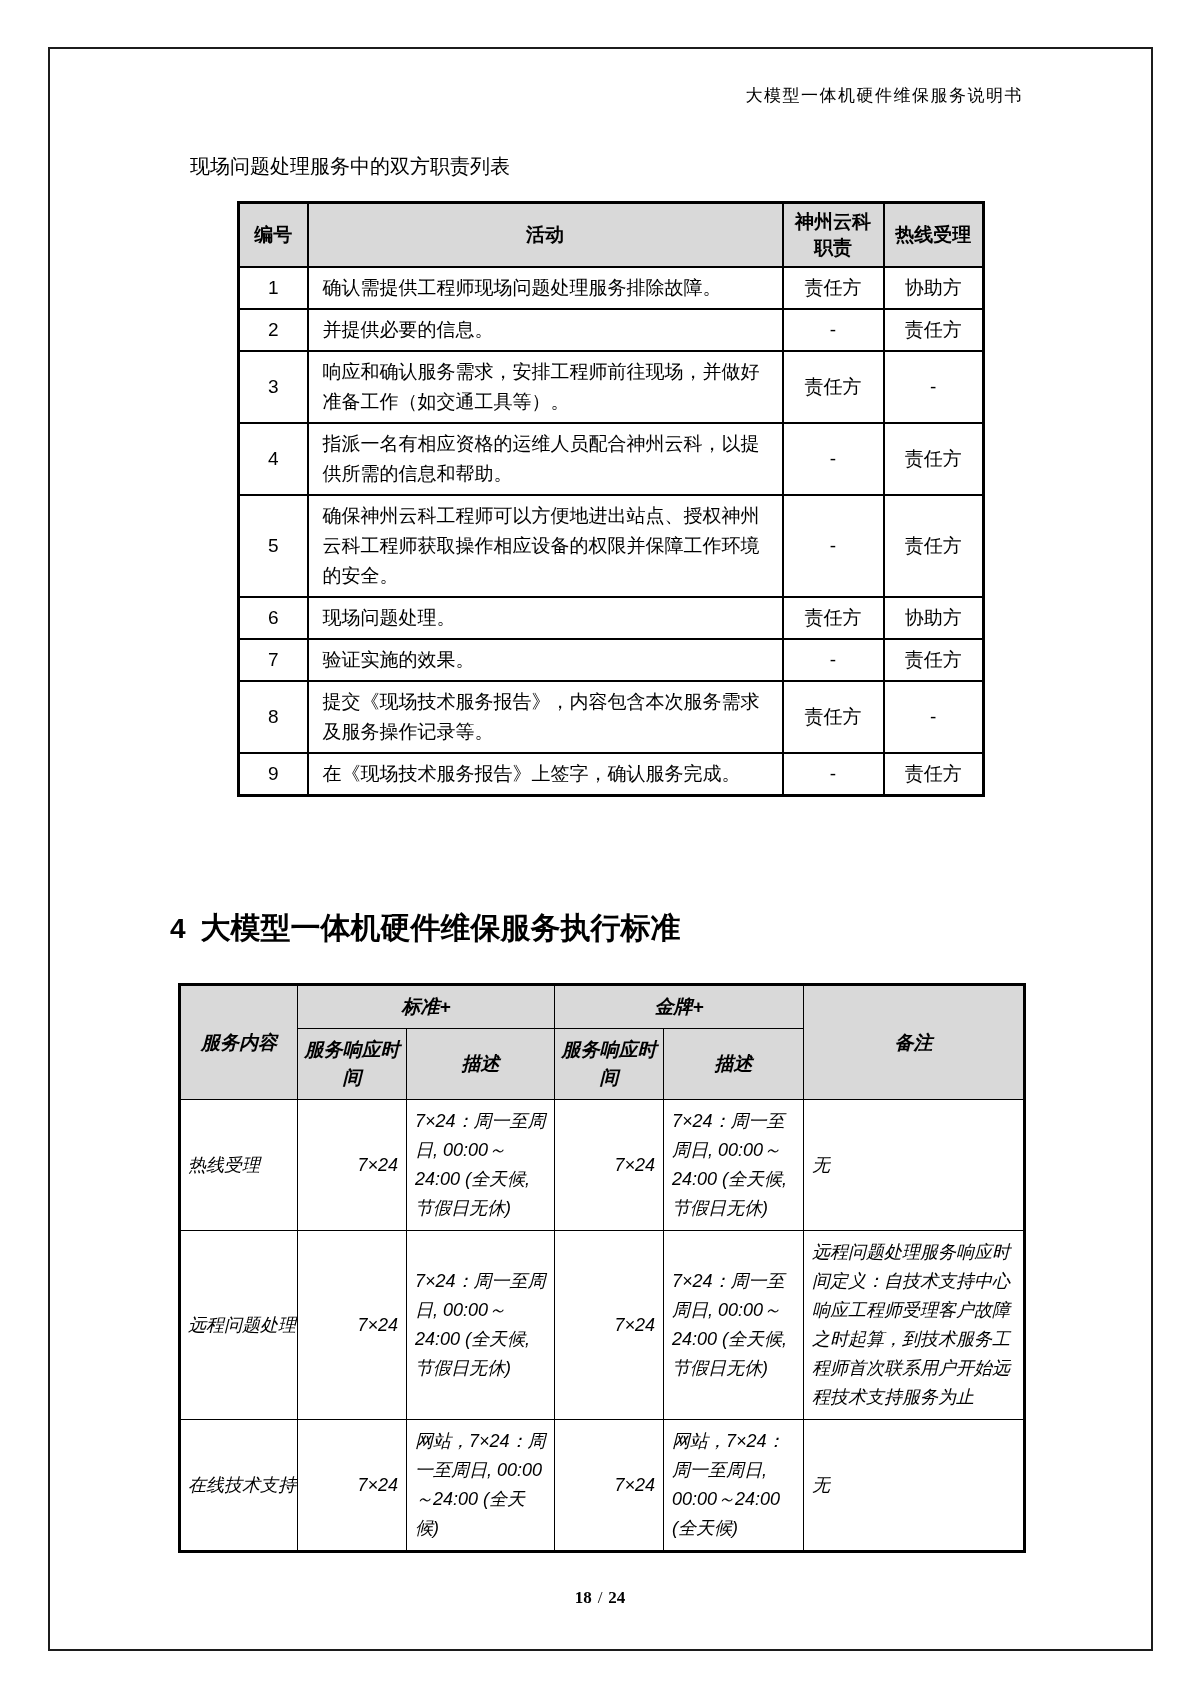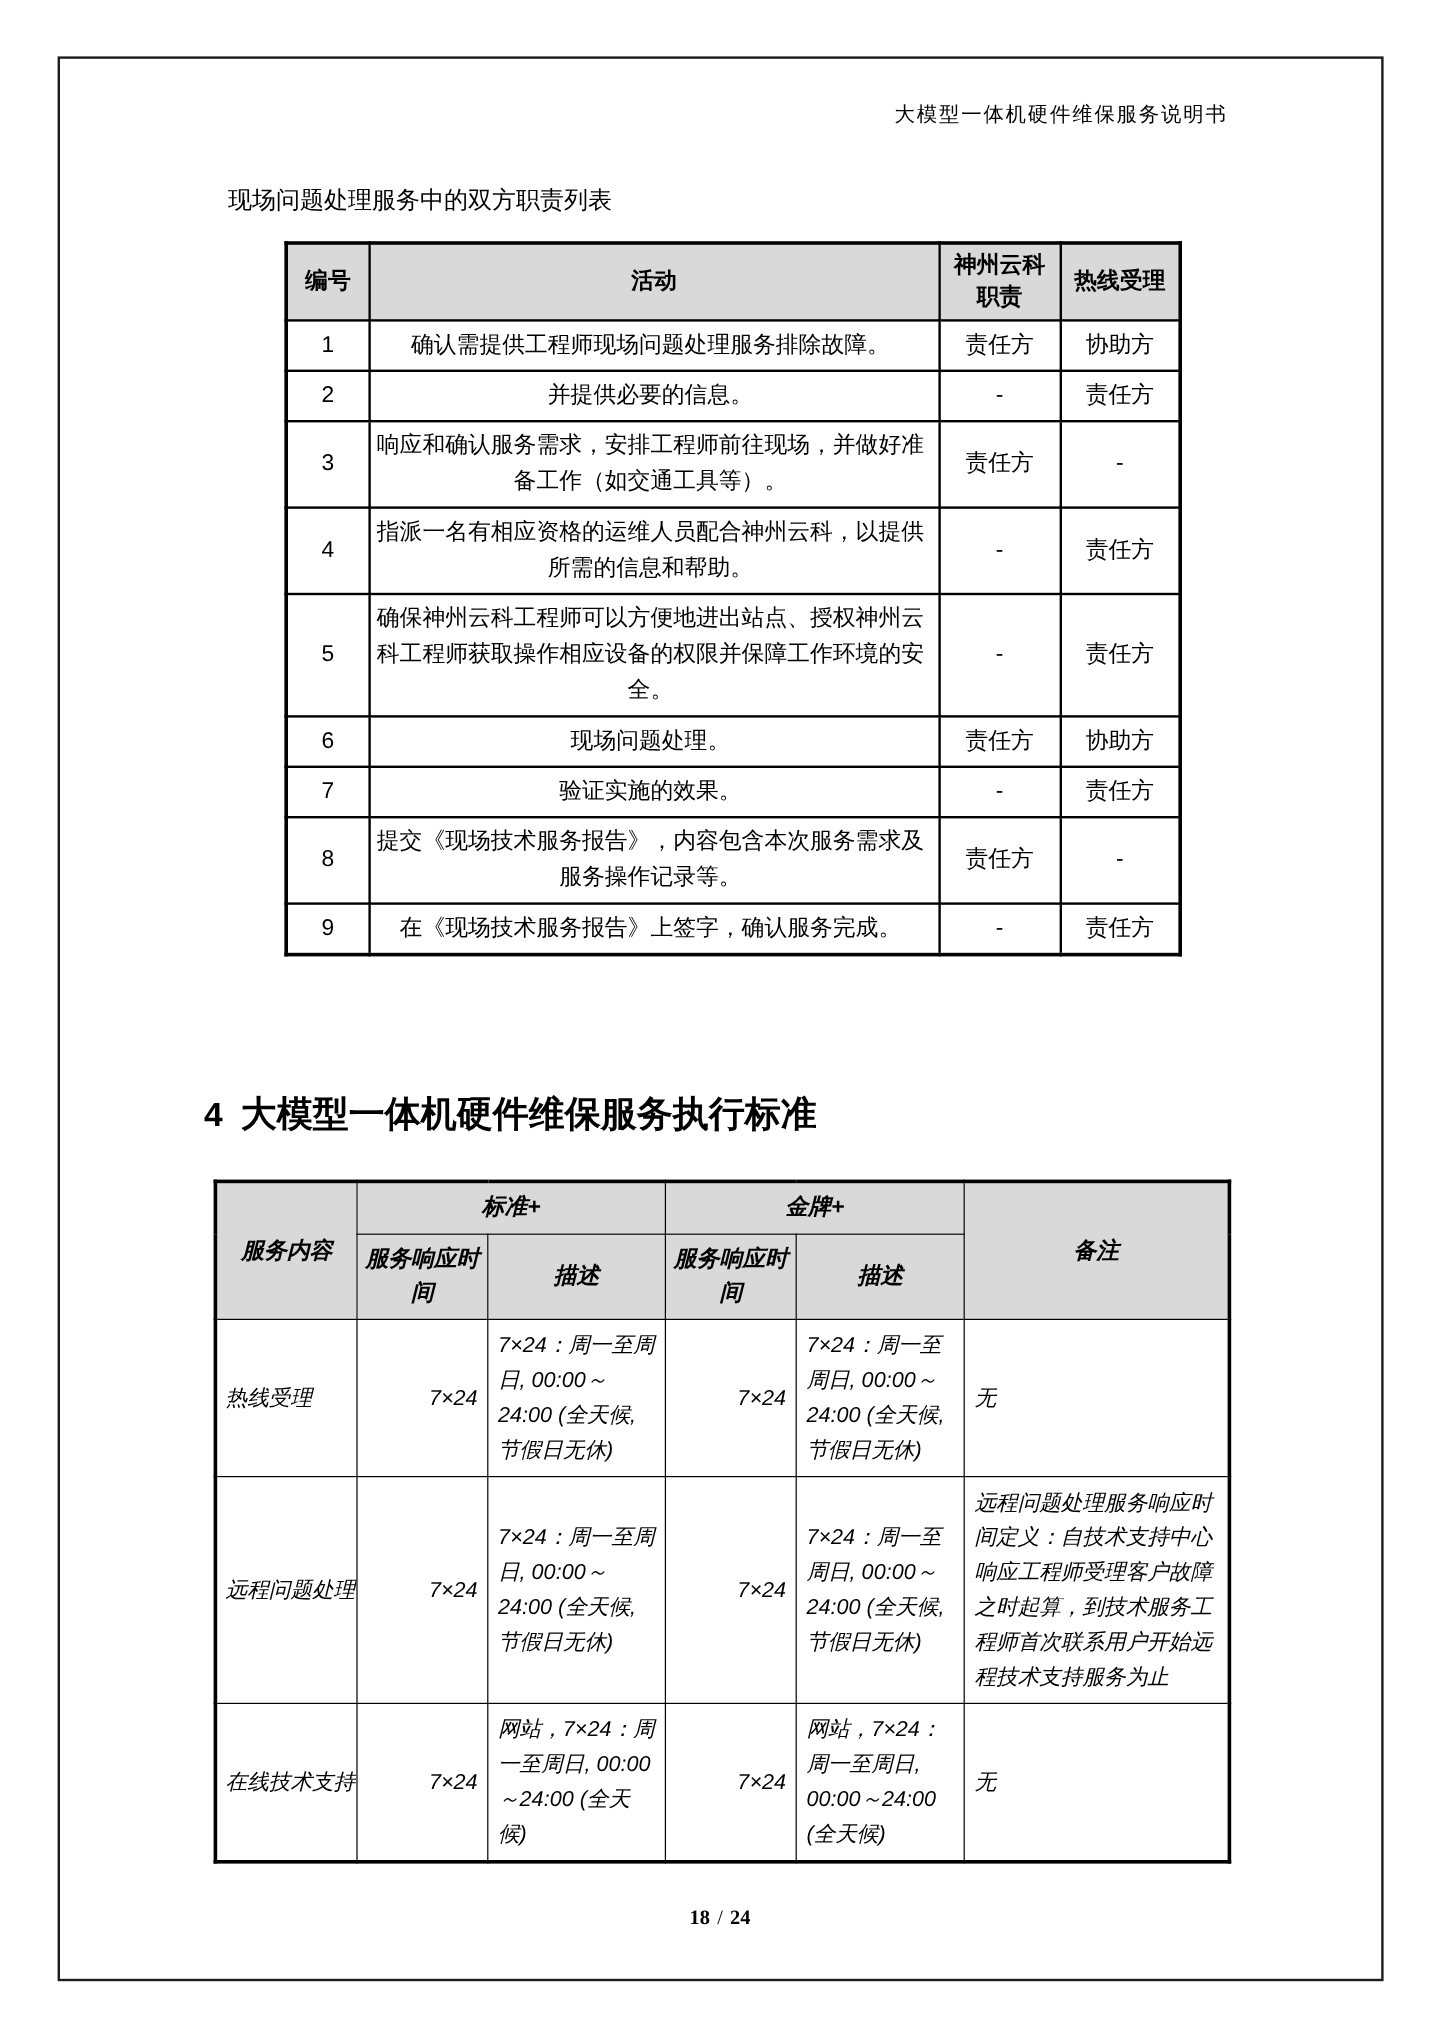--- a/index.html
+++ b/index.html
@@ -24,21 +24,21 @@
   .t1 { position:absolute; left:193px; top:201px; width:745px; border:3px solid #000;margin-left:44px; }
   .t1 th, .t1 td { border:2px solid #000; overflow:hidden; }
   .t1 th {
     background:#d9d9d9; font-size:19px; font-weight:bold; line-height:26px;
     padding:5px 4px; text-align:center; vertical-align:middle;
   }
   .t1 td {
     font-size:19px; line-height:30px; padding:5px 4px;
     text-align:center; vertical-align:middle; background:#fff;
   }
-  .t1 td.act { text-align:center; padding-left:4px; padding-right:10px; }
+  .t1 td.act { text-align:left; padding-left:14px; padding-right:10px; }
 
   
   .sec-heading { position:absolute; top:908px; left:170px; font-size:30px; font-weight:bold; white-space:nowrap; }
   .sec-num { display:inline-block; margin-right:15px; font-size:28px; }
 
   
   .t2 { position:absolute; left:178px; top:983px; width:845px; border:3px solid #000; }
   .t2 th, .t2 td { border:1.5px solid #000; overflow:hidden;font-style:italic; }
   .t2 th {
     background:#d9d9d9; font-size:19px; font-weight:bold; line-height:28px;

